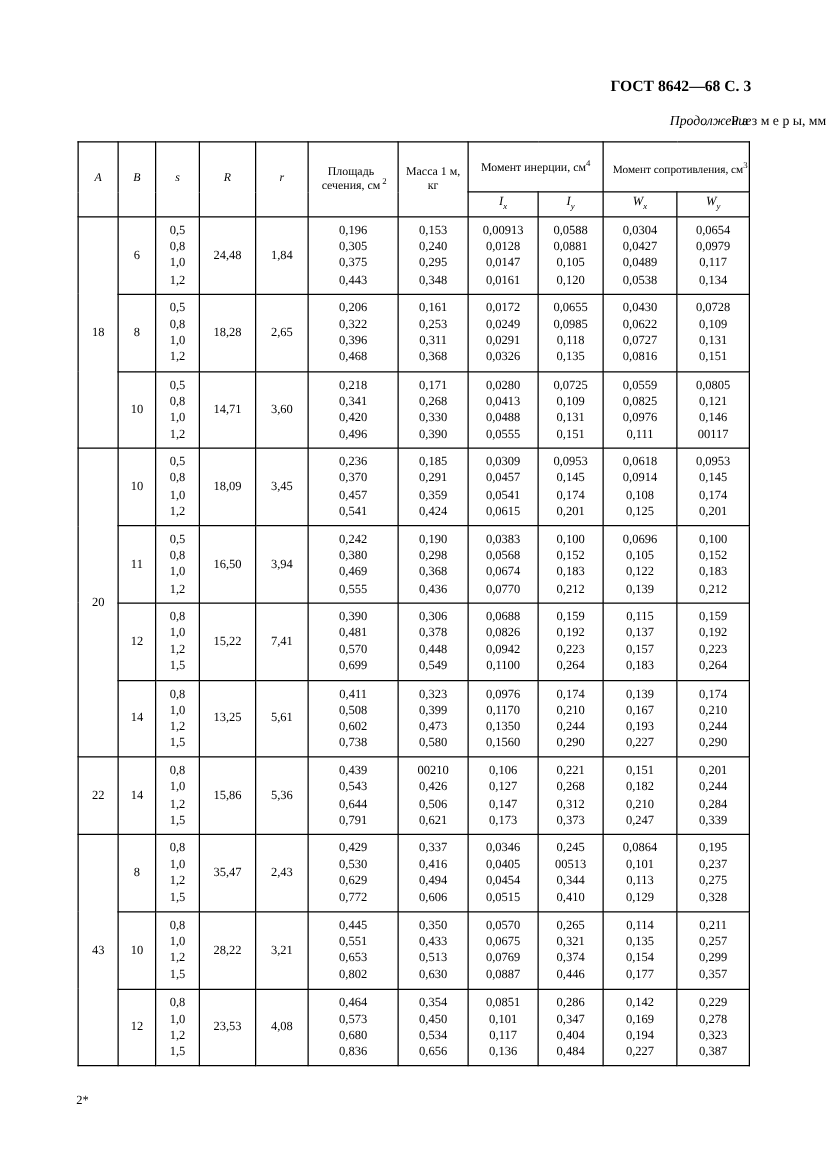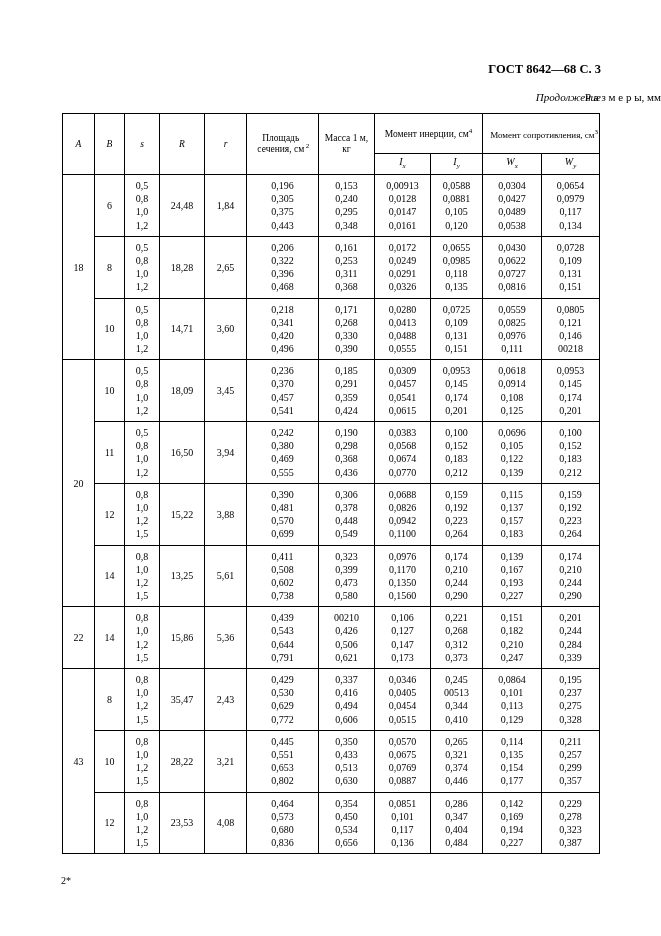--- a/index.html
+++ b/index.html
@@ -225,21 +225,21 @@
         <td class="multi">
           <div class="line">0,0559</div>
           <div class="line">0,0825</div>
           <div class="line">0,0976</div>
           <div class="line">0,111</div>
         </td>
         <td class="multi">
           <div class="line">0,0805</div>
           <div class="line">0,121</div>
           <div class="line">0,146</div>
-          <div class="line">00218</div>
+          <div class="line">00117</div>
         </td>
       </tr>
       <tr>
         <td class="single a-cell" rowspan="4">20</td>
         <td class="single">10</td>
         <td class="multi">
           <div class="line">0,5</div>
           <div class="line">0,8</div>
           <div class="line">1,0</div>
           <div class="line">1,2</div>
@@ -332,21 +332,21 @@
       </tr>
       <tr>
         <td class="single">12</td>
         <td class="multi">
           <div class="line">0,8</div>
           <div class="line">1,0</div>
           <div class="line">1,2</div>
           <div class="line">1,5</div>
         </td>
         <td class="single">15,22</td>
-        <td class="single">3,88</td>
+        <td class="single">7,41</td>
         <td class="multi">
           <div class="line">0,390</div>
           <div class="line">0,481</div>
           <div class="line">0,570</div>
           <div class="line">0,699</div>
         </td>
         <td class="multi">
           <div class="line">0,306</div>
           <div class="line">0,378</div>
           <div class="line">0,448</div>

